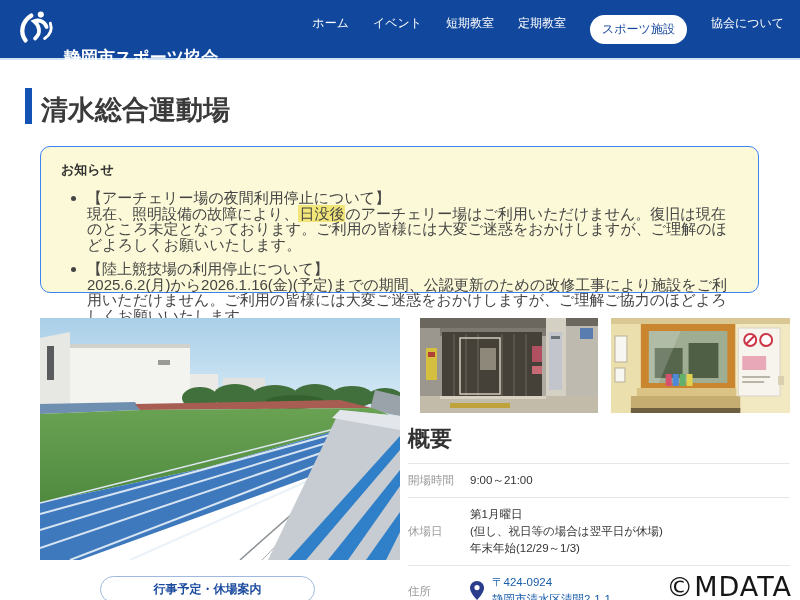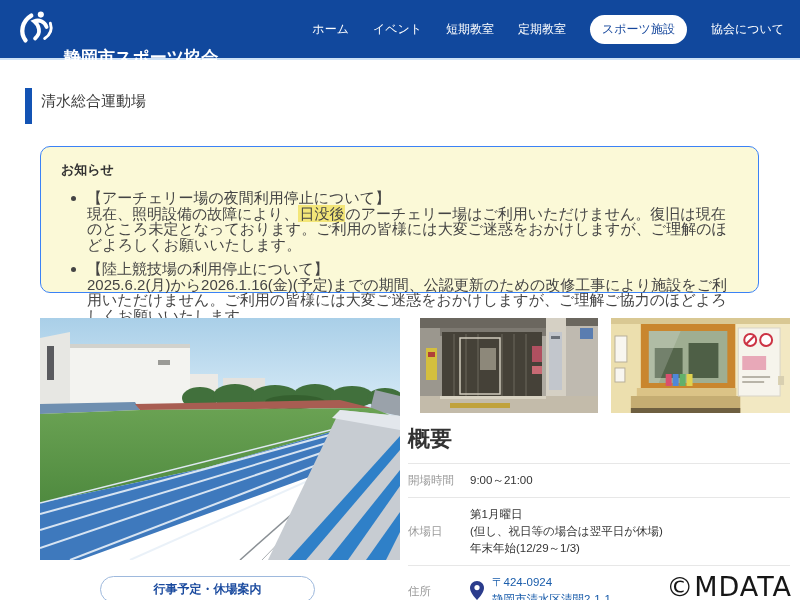--- a/index.html
+++ b/index.html
@@ -8,29 +8,29 @@
   .abs { position:absolute; }
 
   
   .site-header { position:absolute; left:0; top:0; width:800px; height:60px;
     background:#11489d; border-bottom:2px solid #cfe2f6;
     display:flex; align-items:center; padding:0 16px; }
   .logo-wrap { display:flex; align-items:center; gap:6px; cursor:pointer; }
   .logo-text { display:flex; flex-direction:column; line-height:1.15; }
   .org-type { font-size:8px; color:#dce7f6; letter-spacing:1px; }
   .org-name { font-size:17px; font-weight:bold; color:#fff;margin-top:48px; }
-  .main-nav { margin-left:auto; display:flex; align-items:center; gap:24px;
+  .main-nav { margin-left:auto; display:flex; align-items:flex-start; gap:24px;
     font-size:12px; color:#fff; }
   .nav-item { cursor:pointer; white-space:nowrap; }
   .nav-item.active { background:#ffffff; color:#16479c; padding:6px 12px;
     border-radius:15px; }
 
   
   .title-bar { left:25px; top:88px; width:7px; height:36px; background:#1353b4; }
-  .page-title { left:41px; top:92px; font-size:15px; font-weight:normal; color:#3a3a3a; }
+  .page-title { left:41px; top:92px; font-size:27px; font-weight:bold; color:#3a3a3a; }
 
   
   .notice { left:40px; top:146px; width:719px; height:147px;
     background:#fbf9d7; border:1px solid #3b82f6; border-radius:10px;
     padding:14px 20px; }
   .notice-title { font-size:13px; font-weight:bold; color:#333; }
   .notice-list { margin:11px 0 0 26px; font-size:15px; color:#444; line-height:15.5px; }
   .notice-list li { margin-bottom:9px; }
   .n-head { color:#444; }
   .hl { background:#f3e678; padding:0 1px; }

